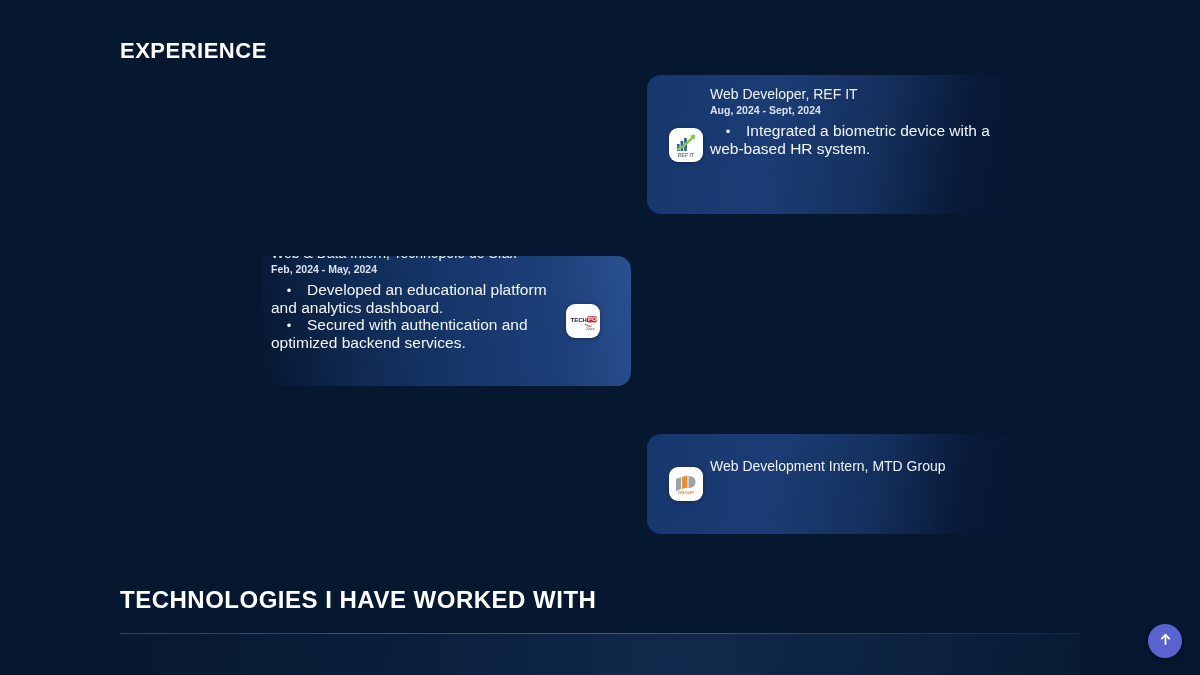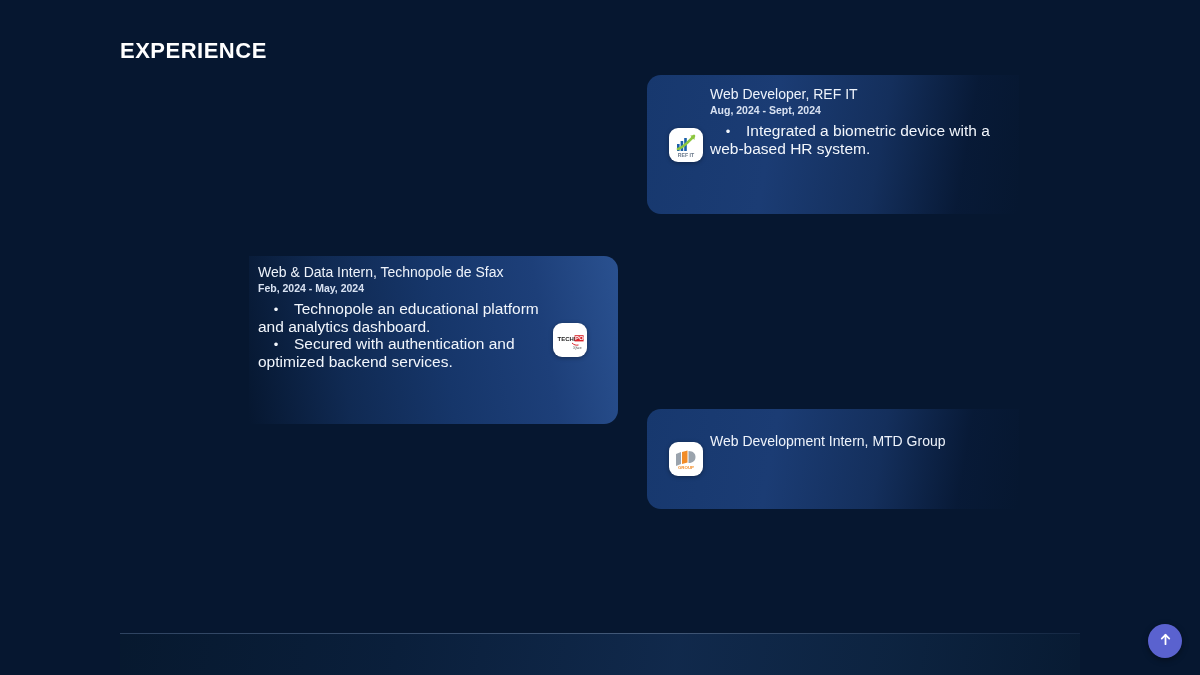--- a/index.html
+++ b/index.html
@@ -35,28 +35,28 @@
 
   
   #card-ref-it {
     left:607px; top:75px; width:372px; height:139px;
     background:linear-gradient(100deg,#17386e 0%,#1b3c74 34%,#142f5c 62%,rgba(9,28,60,0.55) 84%,rgba(6,23,48,0) 100%);
     border-top-left-radius:14px; border-bottom-left-radius:14px;
     border-top-right-radius:0; border-bottom-right-radius:0;
   }
   
   #card-technopole {
-    left:209px; top:256px; width:369px; height:168px;
+    left:222px; top:256px; width:369px; height:130px;
     background:linear-gradient(260deg,#2a5190 0%,#1d3f79 22%,#16366a 48%,#102a53 74%,rgba(6,23,48,0) 100%);
     border-top-right-radius:14px; border-bottom-right-radius:14px;
     border-top-left-radius:0; border-bottom-left-radius:0;
   }
   
   #card-mtd {
-    left:607px; top:409px; width:372px; height:100px;
+    left:607px; top:434px; width:372px; height:100px;
     background:linear-gradient(100deg,#17386e 0%,#1b3c74 34%,#142f5c 62%,rgba(9,28,60,0.55) 84%,rgba(6,23,48,0) 100%);
     border-top-left-radius:14px; border-bottom-left-radius:14px;
     border-top-right-radius:0; border-bottom-right-radius:0;
   }
 
   .card-logo {
     flex:0 0 auto;
     width:34px; height:34px;
     border-radius:9px;
     background:#ffffff;
@@ -171,40 +171,41 @@
         <rect x="18.6" y="9.2" width="9" height="6.2" fill="#d8232a"></rect>
         <text x="19.1" y="14.4" font-family="Liberation Sans, sans-serif" font-size="6" font-weight="700" fill="#ffffff">POLE</text>
         <path d="M16 17 C18 19, 20 19.5, 22.5 19" stroke="#d8232a" stroke-width="1" fill="none"></path>
         <text x="17" y="22.5" font-family="Liberation Serif, serif" font-size="5" font-style="italic" fill="#555">Sfax</text>
       </svg>
     </div>
     <div class="card-body">
       <div class="card-role">Web &amp; Data Intern, Technopole de Sfax</div>
       <div class="card-dates">Feb, 2024 - May, 2024</div>
       <div class="card-points">
-        <span class="card-point"><span class="bullet">•</span><span>Technopole an educational platform and analytics dashboard.</span></span>
+        <span class="card-point"><span class="bullet">•</span><span>Developed an educational platform and analytics dashboard.</span></span>
         <span class="card-point"><span class="bullet">•</span><span>Secured with authentication and optimized backend services.</span></span>
       </div>
     </div>
   </div>
 
   <div id="card-mtd" class="exp-card">
     <div class="card-logo">
       <svg width="28" height="28" viewBox="0 0 28 28" aria-hidden="true">
         <path d="M4 9 L9 7 L9 19 L4 21 Z" fill="#9aa3ad"></path>
         <path d="M10 7 L15.5 5.5 L15.5 17.5 L10 19 Z" fill="#f28c28"></path>
         <path d="M16.5 6 C21.5 6, 23.5 9, 23.5 12 C23.5 15.5, 21 18, 16.5 18 Z" fill="#9aa3ad"></path>
         <text x="14" y="24.2" font-family="Liberation Sans, sans-serif" font-size="4.4" font-weight="700" fill="#f28c28" text-anchor="middle">GROUP</text>
       </svg>
     </div>
     <div class="card-body">
       <div class="card-role">Web Development Intern, MTD Group</div>
     </div>
   </div>
 
+  <div id="technologies-title" class="section-title">TECHNOLOGIES I HAVE WORKED WITH</div>
 
   <div id="tech-panel"></div>
   <div id="tech-divider"></div>
 
   <div id="scroll-top-button">
     <span>
       <svg width="15" height="15" viewBox="0 0 16 16" aria-hidden="true">
         <path d="M8 3 L8 13" stroke="#ffffff" stroke-width="1.9" stroke-linecap="round"></path>
         <path d="M4 7 L8 3 L12 7" stroke="#ffffff" stroke-width="1.9" fill="none" stroke-linecap="round" stroke-linejoin="round"></path>
       </svg>

